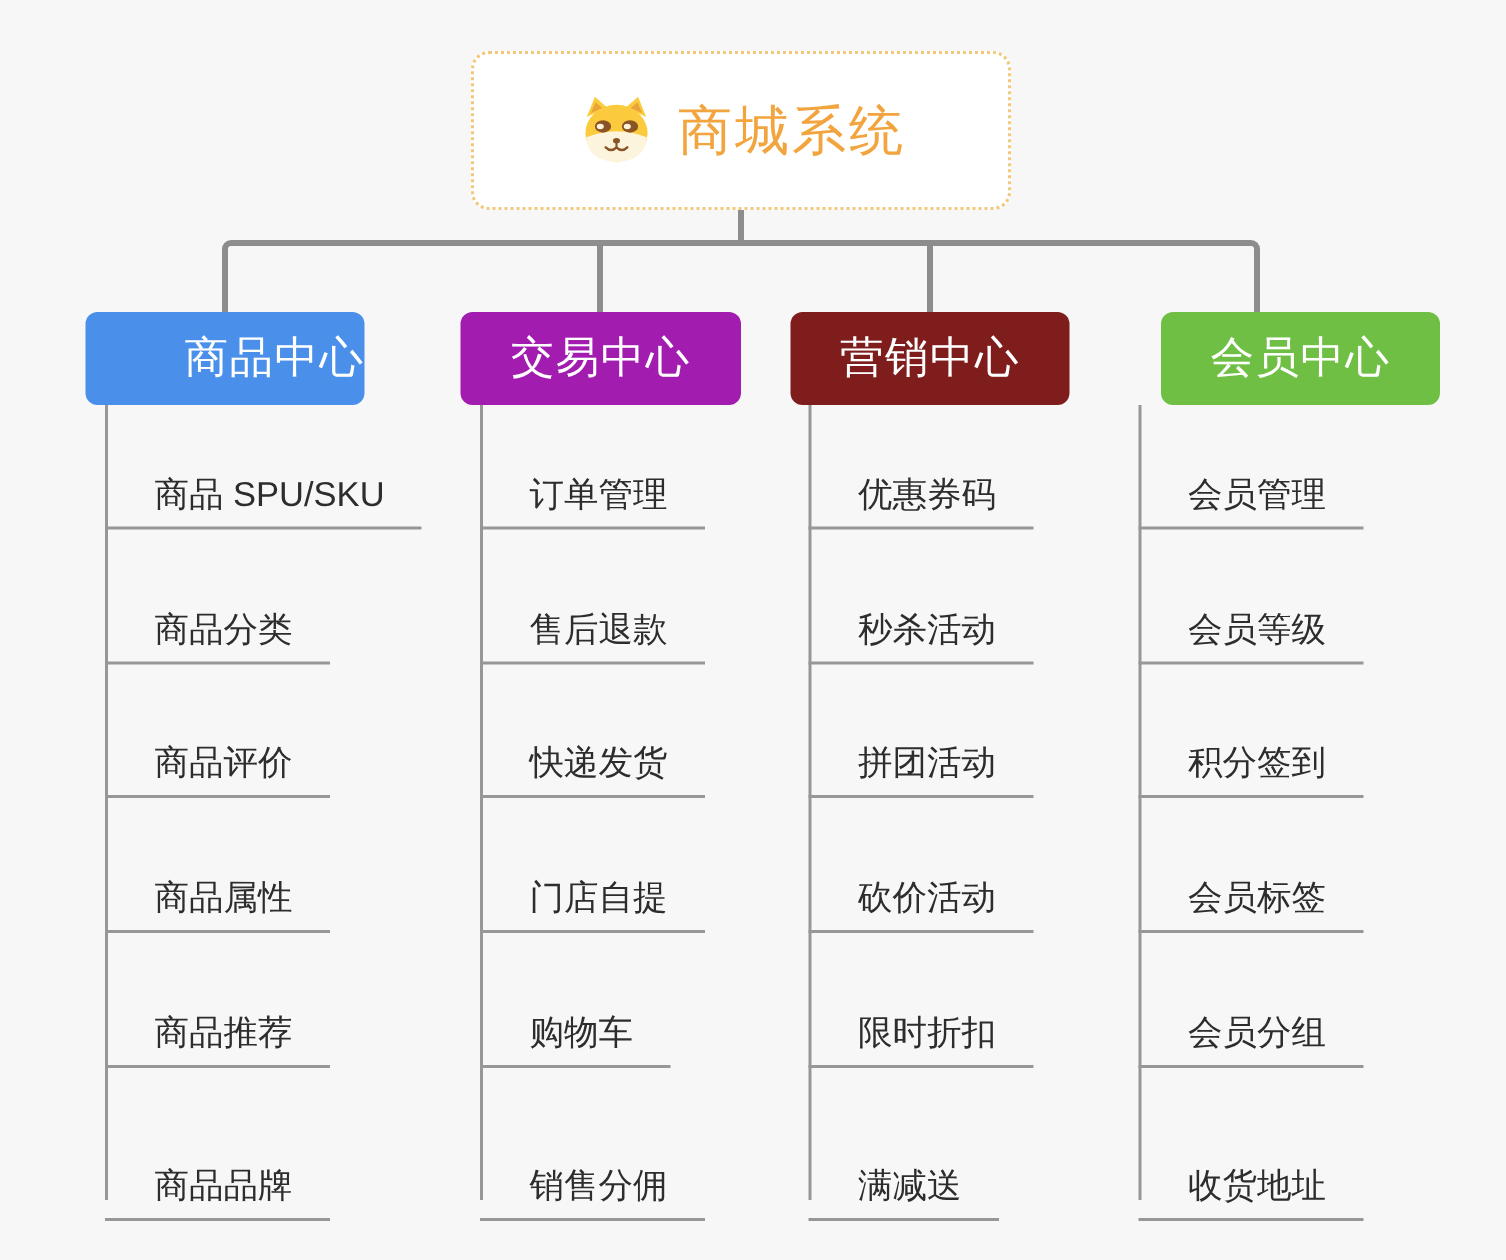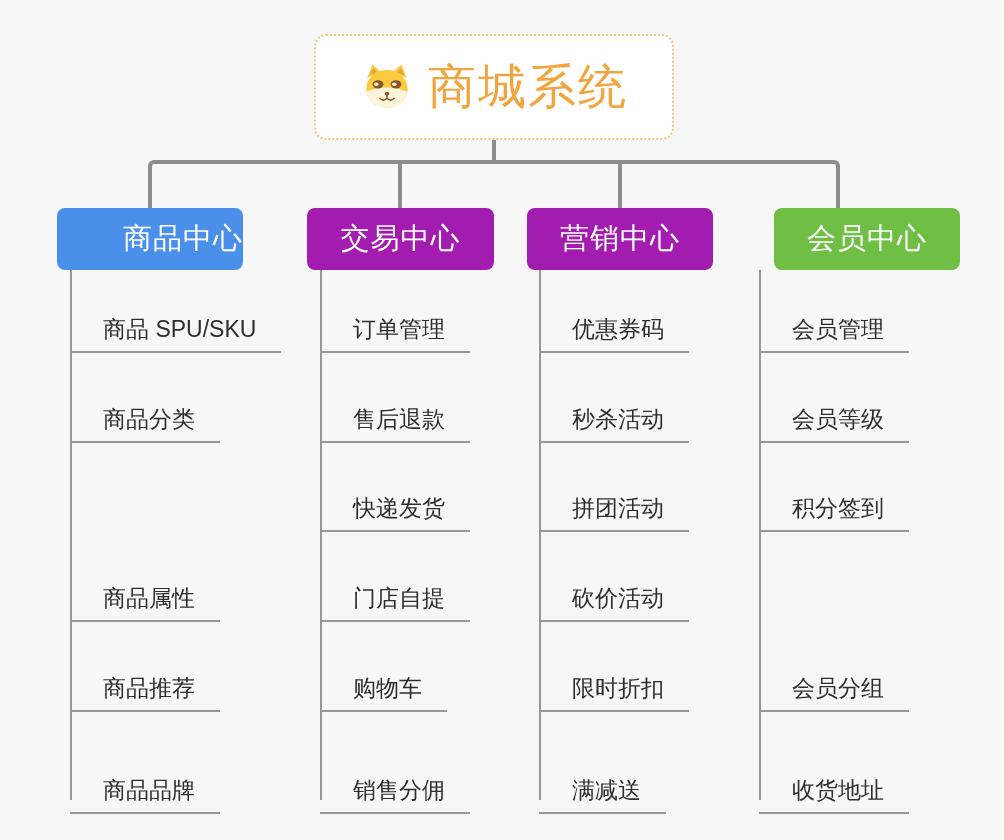--- a/index.html
+++ b/index.html
@@ -15,21 +15,21 @@
   .root-node {
     position: absolute; left: 314px; top: 34px;
     width: 360px; height: 106px;
     background: #ffffff;
     border: 2px dotted #f2c87c;
     border-radius: 12px;
     display: flex; align-items: center; justify-content: center;
     gap: 14px;
   }
   .root-title {
-    font-size: 48px; color: #f2a53e; letter-spacing: 2px;
+    font-size: 36px; color: #f2a53e; letter-spacing: 2px;
     white-space: nowrap;
   }
   .dog-icon { width: 54px; height: 48px; display: block; }
 
   
   .stem {
     position: absolute; left: 492px; top: 140px;
     width: 4px; height: 24px; background: #8d8d8d;
   }
   .bus-frame {
@@ -112,31 +112,32 @@
   <div class="bus-frame"></div>
   <div class="drop drop-trade"></div>
   <div class="drop drop-marketing"></div>
 
   <div class="branch-box branch-0" style="background-color: rgb(74, 144, 234);">
     <span>商品中心</span>
   </div>
   <div class="branch-box branch-1" style="background-color: #a21caf;">
     <span>交易中心</span>
   </div>
-  <div class="branch-box branch-2" style="background-color: #a21caf;">
+  <div class="branch-box branch-2" style="background-color: #7f1d1d;">
     <span>营销中心</span>
   </div>
   <div class="branch-box branch-3" style="background-color: rgb(111, 191, 68); margin-left: 27px;">
     <span>会员中心</span>
   </div>
 
   <div class="column col-0">
     <div class="trunk"></div>
     <div class="leaf leaf-0">商品 SPU/SKU</div>
     <div class="leaf leaf-1">商品分类</div>
+    <div class="leaf leaf-2">商品评价</div>
     <div class="leaf leaf-3">商品属性</div>
     <div class="leaf leaf-4">商品推荐</div>
     <div class="leaf leaf-5">商品品牌</div>
   </div>
 
   <div class="column col-1">
     <div class="trunk"></div>
     <div class="leaf leaf-0">订单管理</div>
     <div class="leaf leaf-1">售后退款</div>
     <div class="leaf leaf-2">快递发货</div>
@@ -153,17 +154,18 @@
     <div class="leaf leaf-3">砍价活动</div>
     <div class="leaf leaf-4">限时折扣</div>
     <div class="leaf leaf-5">满减送</div>
   </div>
 
   <div class="column col-3">
     <div class="trunk"></div>
     <div class="leaf leaf-0">会员管理</div>
     <div class="leaf leaf-1">会员等级</div>
     <div class="leaf leaf-2">积分签到</div>
+    <div class="leaf leaf-3">会员标签</div>
     <div class="leaf leaf-4">会员分组</div>
     <div class="leaf leaf-5">收货地址</div>
   </div>
 
 </div>
 
 </body></html>

